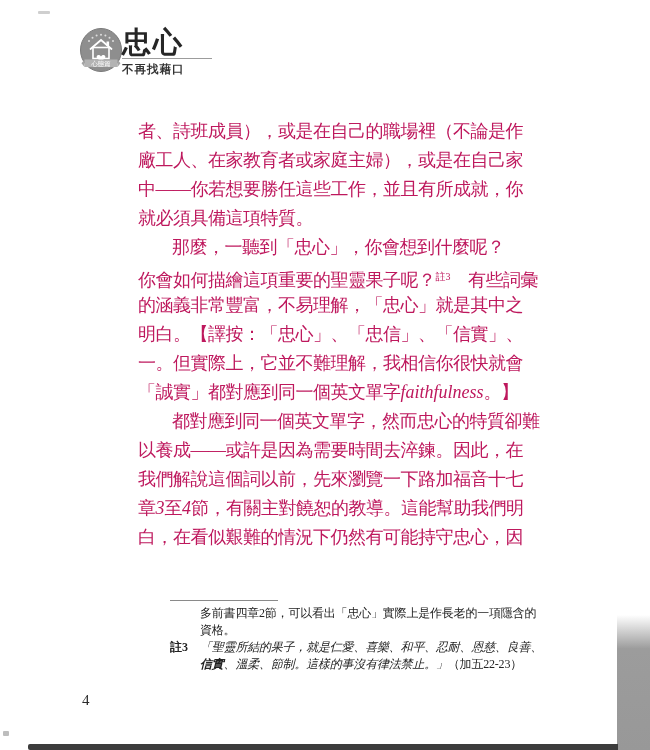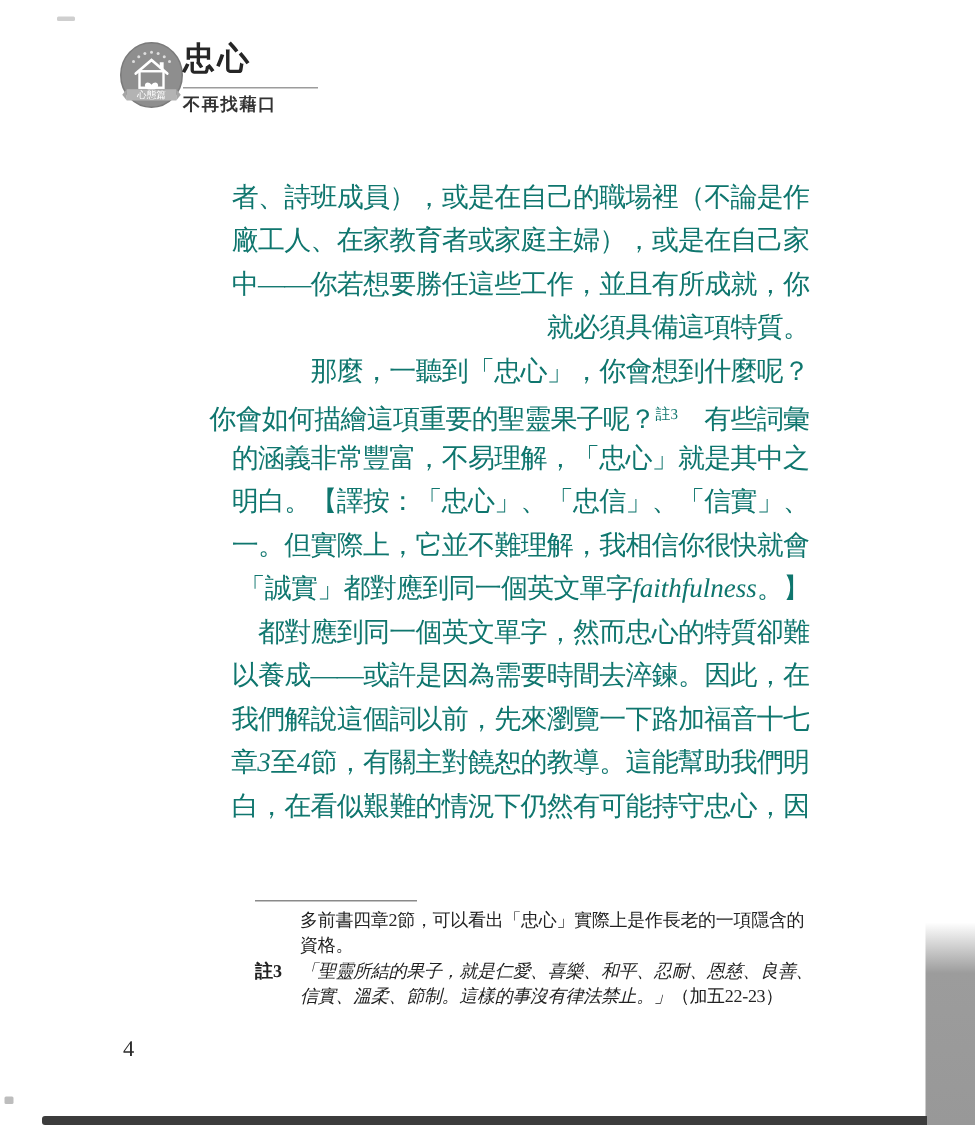--- a/index.html
+++ b/index.html
@@ -5,39 +5,39 @@
   html,body{margin:0;padding:0;background:#fff;}
   .page{
     position:relative;width:650px;height:750px;background:#ffffff;overflow:hidden;
     font-family:"Liberation Serif","DejaVu Serif",serif;
   }
   
   .header{position:absolute;left:80px;top:27px;height:46px;}
   .logo{position:absolute;left:0;top:1px;width:42px;height:44px;}
   .title-wrap{position:absolute;left:42px;top:0;width:260px;}
   .title{
-    font-family:Liberation Mono, monospace;
-    font-size:21px;font-weight:600;color:#262626;line-height:30px;letter-spacing:2px;
+    font-family:Liberation Serif, serif;
+    font-size:29px;font-weight:600;color:#262626;line-height:30px;letter-spacing:2px;
   }
   .title-rule{width:90px;height:1px;background:#9c9c9c;margin-top:1px;}
   .subtitle{font-size:11.5px;font-weight:700;color:#333;margin-top:3px;letter-spacing:1px;font-family:Liberation Mono, monospace;}
   
-  .body-text{position:absolute;left:138px;top:117px;font-size:18px;color:#0f766e;text-align:right;}
+  .body-text{position:absolute;left:138px;top:117px;font-size:18px;color:#be185d;}
   .body-text .tl{height:29px;line-height:29px;white-space:nowrap;letter-spacing:-0.5px;}
   .tl.indent{text-indent:34px;}
   .sup{font-size:10px;vertical-align:6px;letter-spacing:0;}
   .latin{letter-spacing:0;font-style:italic;}
   
   .footnotes{position:absolute;left:138px;top:600px;font-size:12px;color:#222;margin-left:32px;}
   .fn-rule{width:108px;height:1px;background:#8a8a8a;margin-bottom:4px;}
   .fn-row{position:relative;padding-left:30px;}
   .fn-label{position:absolute;left:0;top:0;font-weight:600;line-height:17px;font-size:12px;}
   .fn-text .tl{height:17px;line-height:17px;white-space:nowrap;letter-spacing:-0.2px;}
   .kai .tl{font-style:italic;}
-  .b{font-weight:400;}
+  .b{font-weight:700;}
   .ref{font-style:normal;}
   
   .page-number{position:absolute;left:82px;top:692px;font-size:15px;color:#2a2a2a;}
   
   .corner-mark{position:absolute;left:38px;top:11px;width:12px;height:3px;background:#cfcfcf;border-radius:1px;}
   .right-band{position:absolute;right:0;top:615px;width:33px;height:135px;
     background:linear-gradient(to bottom, rgba(156,156,156,0), #9c9c9c 25%, #989898 100%);}
   .bottom-strip{position:absolute;left:28px;top:744px;width:590px;height:6px;background:#3c3c3c;border-radius:2px 0 0 2px;}
   .left-dot{position:absolute;left:3px;top:731px;width:6px;height:5px;background:#bdbdbd;border-radius:1px;}
 </style>

